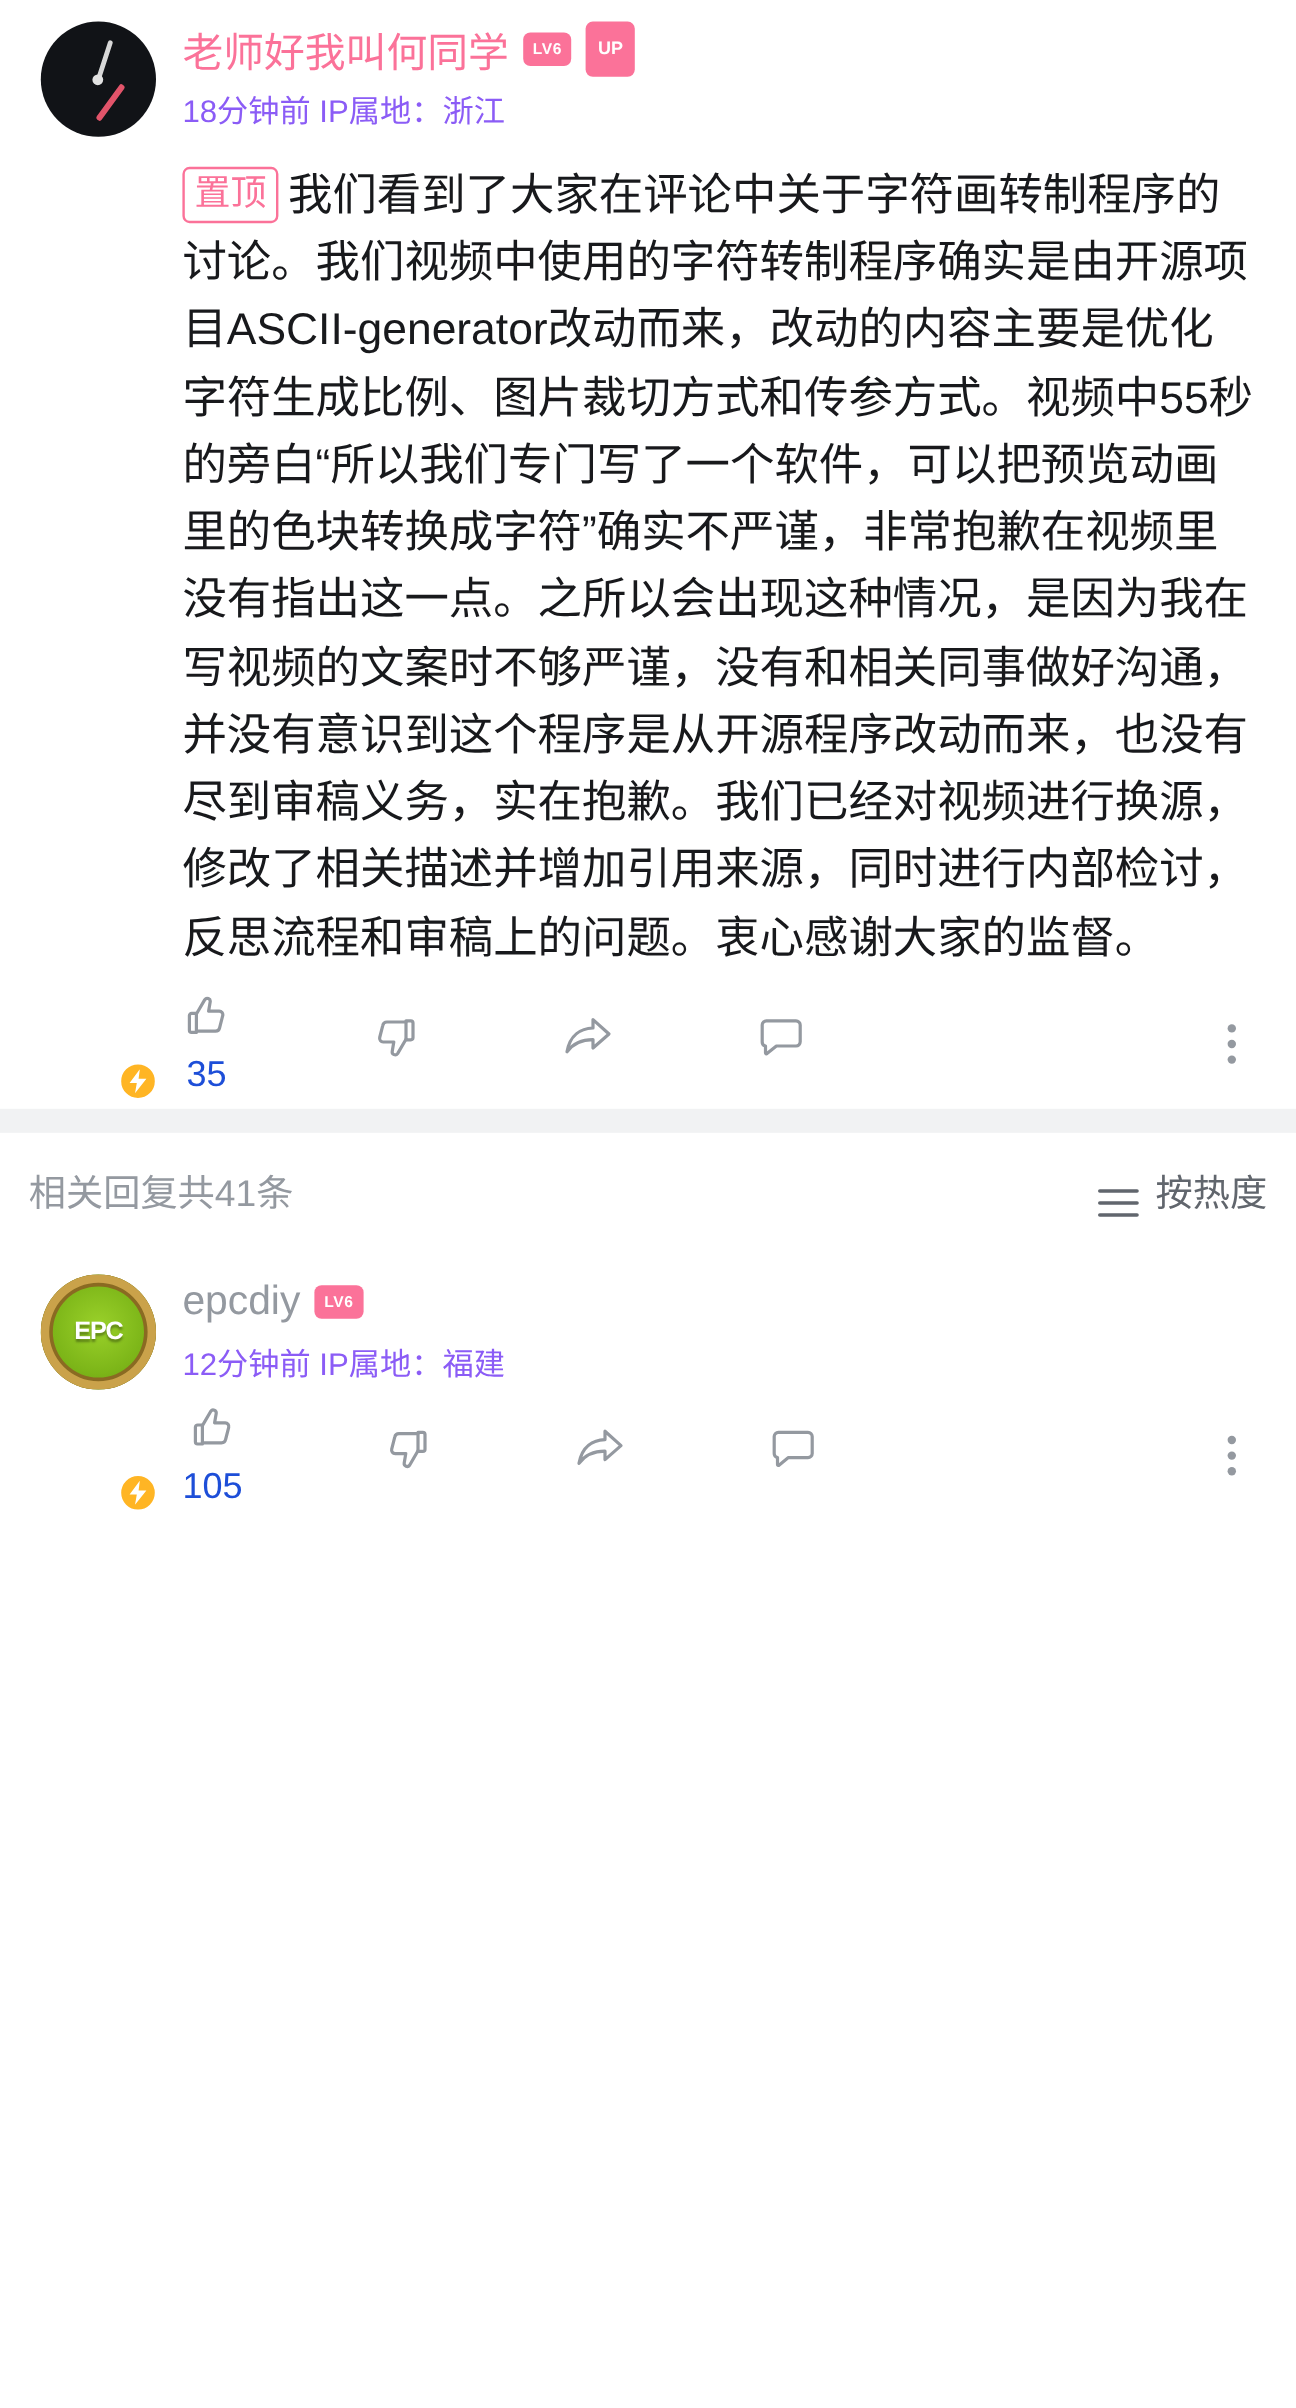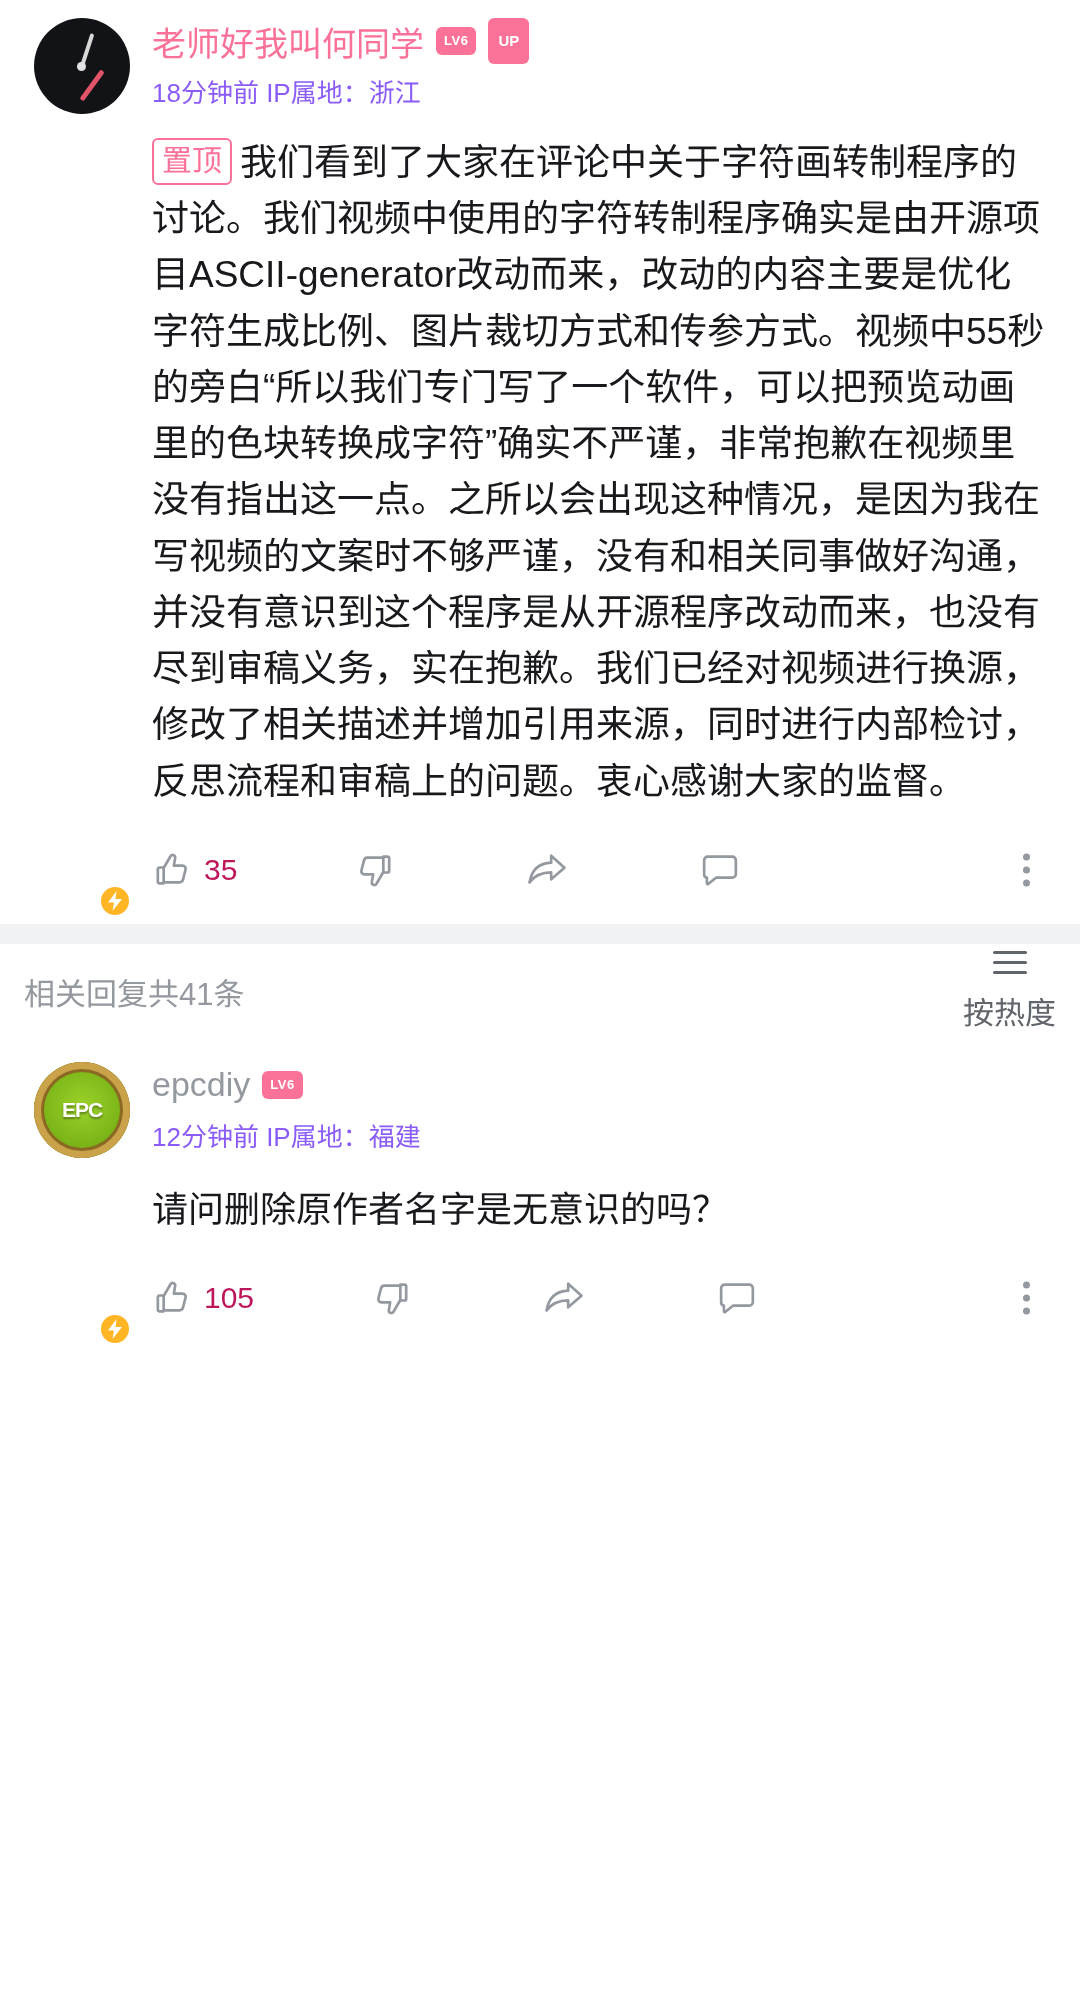--- a/index.html
+++ b/index.html
@@ -177,22 +177,23 @@
     display: flex;
     align-items: center;
     height: 92px;
     margin-top: 14px;
     position: relative;
   }
   .act {
     display: flex;
     align-items: center;
     gap: 12px;
-    color: #be185d;
+    color: #1d4ed8;
     font-size: 30px;
+    flex-direction: column;
   }
   .act.like { margin-right: 118px; }
   .act.dislike { margin-right: 118px; }
   .act.share { margin-right: 118px; }
   .act svg { display:block; }
   .more-dots {
     position: absolute;
     right: 16px;
     top: 50%;
     transform: translateY(-50%);
@@ -223,25 +224,24 @@
     justify-content: space-between;
     padding: 0 24px;
     height: 96px;
   }
   .replies-count {
     font-size: 31px;
     color: #9499a0;
   }
   .sort-box {
     display: flex;
-    align-items: center;
+    align-items: flex-end;
     gap: 14px;
     color: #61666d;
     font-size: 31px;
-    flex-direction: column;
   }
   .sort-icon {
     display: flex;
     flex-direction: column;
     justify-content: center;
     gap: 7px;
     width: 34px;
   }
   .sort-icon i {
     display: block;
@@ -368,21 +368,20 @@
 
     <div class="body-col">
 
       <div class="uname-row">
         <span class="uname">epcdiy</span>
         <span class="lv-badge">LV6</span>
       </div>
 
       <div class="meta-row">12分钟前 IP属地：福建</div>
 
-      <div class="content small">请问删除原作者名字是无意识的吗？</div>
 
       <div class="actions">
 
         <div class="act like">
           <span>
             <svg width="40" height="40" viewBox="0 0 24 24" fill="none" stroke="#9499a0" stroke-width="1.6" stroke-linejoin="round" stroke-linecap="round">
               <path d="M7 10.5 V20 H4.6 A1.1 1.1 0 0 1 3.5 18.9 V11.6 A1.1 1.1 0 0 1 4.6 10.5 Z"></path>
               <path d="M7 10.8 L11.2 3.6 a1.5 1.5 0 0 1 2.7 1.1 L13.1 9.4 h5.3 a1.8 1.8 0 0 1 1.75 2.25 l-1.55 6.1 A2.1 2.1 0 0 1 16.55 19.4 H7"></path>
             </svg>
           </span>

